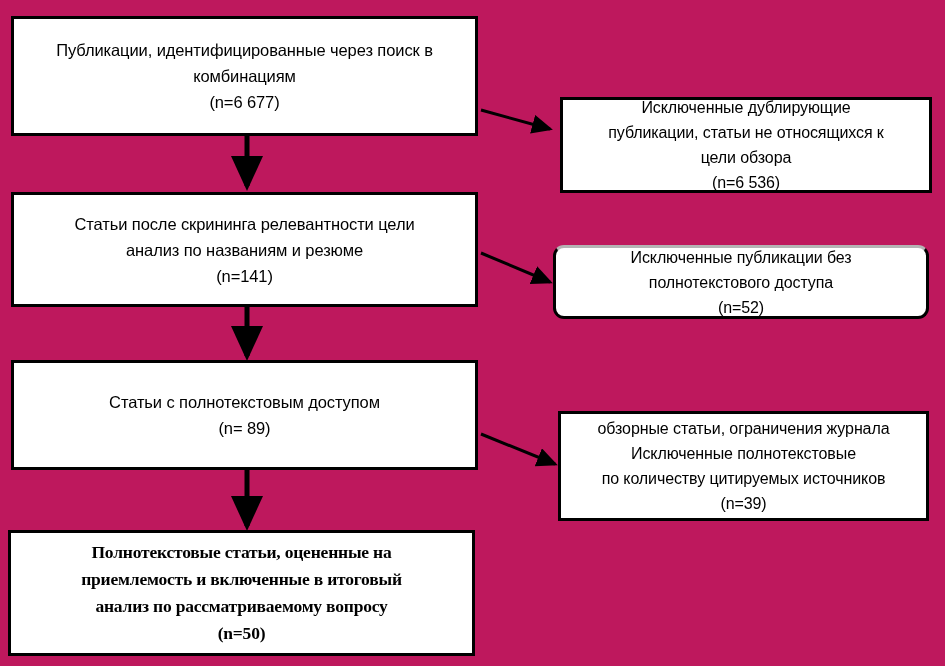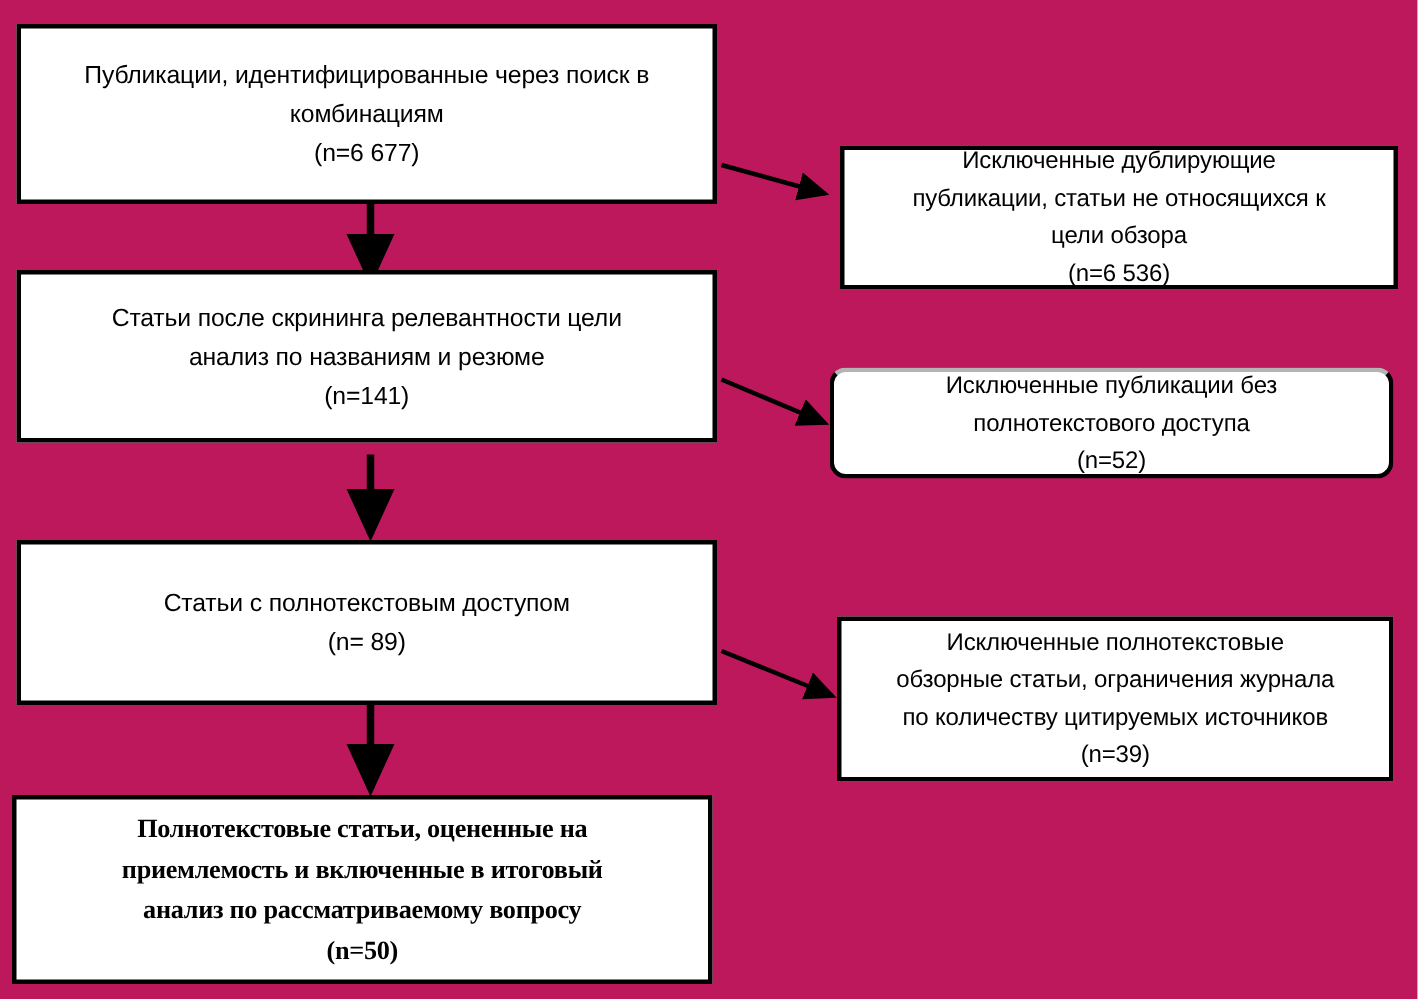--- a/index.html
+++ b/index.html
@@ -91,21 +91,21 @@
 
     <line x1="481" y1="434" x2="555" y2="464" stroke="#000000" stroke-width="3" marker-end="url(#arrowhead)"></line>
   </svg>
 
   <div class="flow-box main-box" style="left:11px; top:16px; width:467px; height:120px;">
     <span class="line">Публикации, идентифицированные через поиск в</span>
     <span class="line">комбинациям</span>
     <span class="line">(n=6 677)</span>
   </div>
 
-  <div class="flow-box main-box" style="left:11px; top:180px; width:467px; height:115px;justify-content:center;">
+  <div class="flow-box main-box" style="left:11px; top:192px; width:467px; height:115px;justify-content:center;">
     <span class="line">Статьи после скрининга релевантности цели</span>
     <span class="line">анализ по названиям и резюме</span>
     <span class="line">(n=141)</span>
   </div>
 
   <div class="flow-box main-box" style="left:11px; top:360px; width:467px; height:110px;">
     <span class="line">Статьи с полнотекстовым доступом</span>
     <span class="line">(n= 89)</span>
   </div>
 
@@ -123,19 +123,19 @@
     <span class="line">(n=6 536)</span>
   </div>
 
   <div class="flow-box excl-box faint-top" style="left:553px; top:245px; width:376px; height:74px;">
     <span class="line">Исключенные публикации без</span>
     <span class="line">полнотекстового доступа</span>
     <span class="line">(n=52)</span>
   </div>
 
   <div class="flow-box excl-box" style="left:558px; top:411px; width:371px; height:110px;">
+    <span class="line">обзорные статьи, ограничения журнала</span>
     <span class="line">Исключенные полнотекстовые</span>
-    <span class="line">обзорные статьи, ограничения журнала</span>
     <span class="line">по количеству цитируемых источников</span>
     <span class="line">(n=39)</span>
   </div>
 
 </div>
 
 </body></html>

